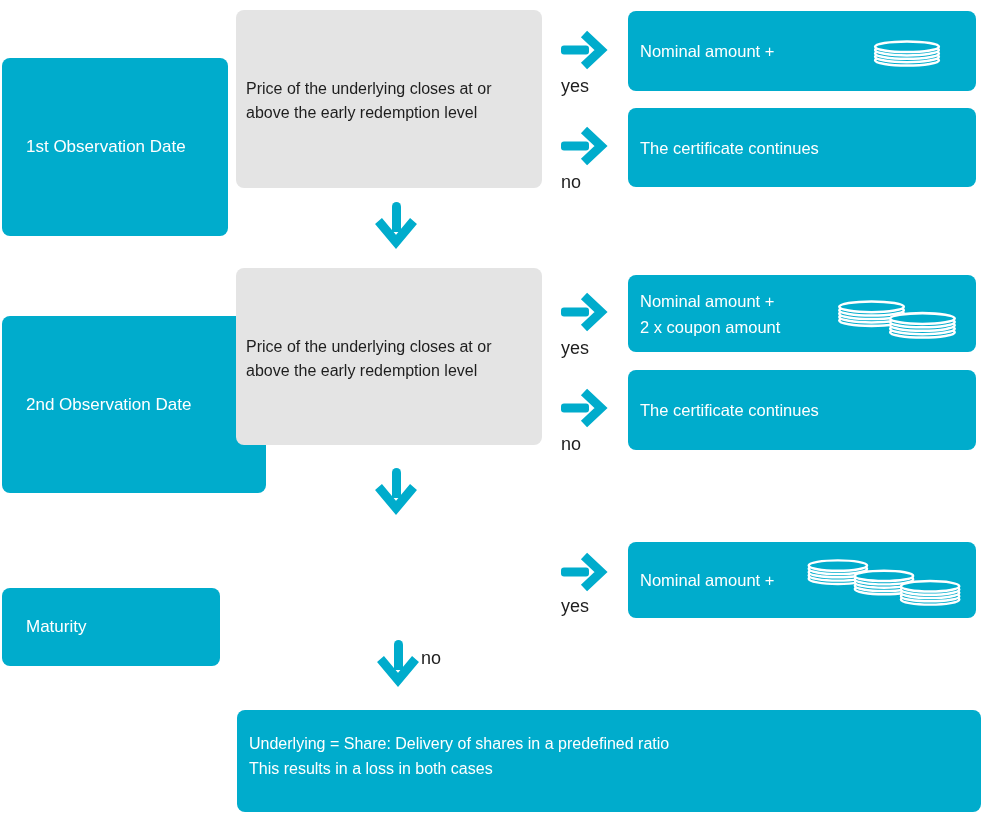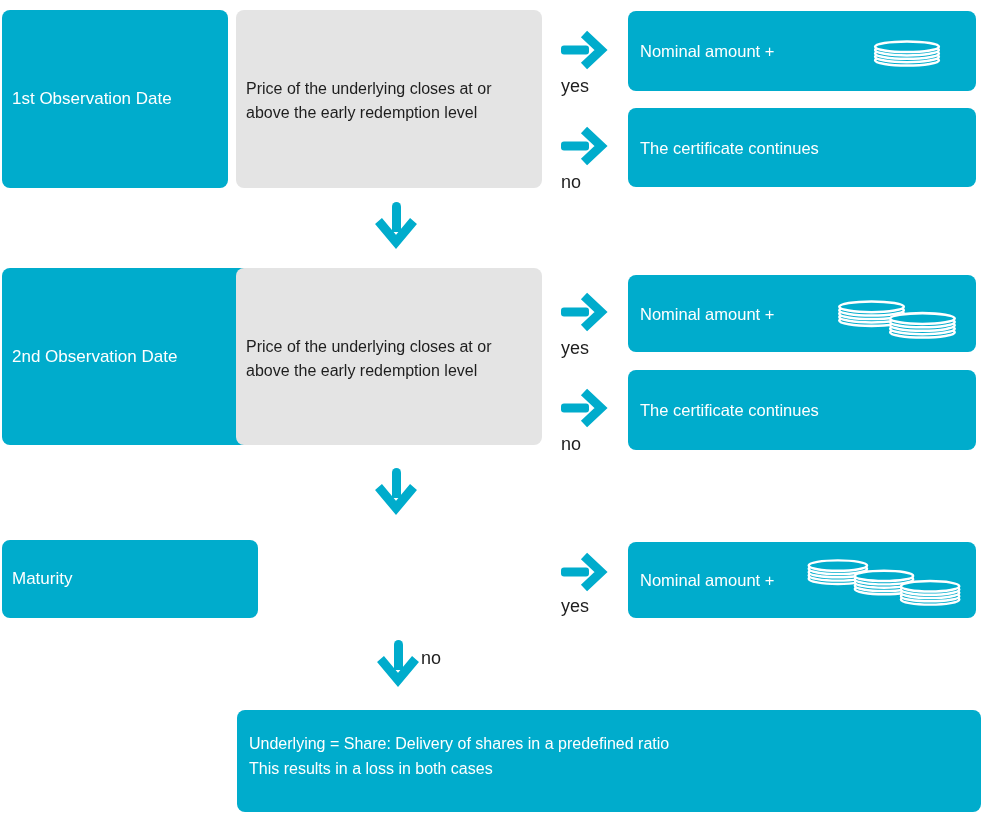--- a/index.html
+++ b/index.html
@@ -8,21 +8,21 @@
     --gray:#E4E4E4;
     --ink:#1E1E1E;
     --white:#FFFFFF;
   }
   body{font-family:"Liberation Sans", sans-serif;}
   #stage{position:relative;width:985px;height:836px;background:#fff;overflow:hidden;}
   .abs{position:absolute;box-sizing:border-box;}
   .box{border-radius:8px;}
   .teal{background:var(--teal);color:var(--white);}
   .grey{background:var(--gray);color:var(--ink);}
-  .label-box{display:flex;align-items:center;padding:0 10px;font-size:17px;}
+  .label-box{display:flex;align-items:center;padding:0 24px;font-size:17px;margin-top:48px;}
   .cond-box{display:flex;align-items:center;padding:4px 10px 0 10px;font-size:16px;line-height:24px;}
   .result-box{display:flex;align-items:center;padding:0 12px;font-size:16.5px;line-height:26px;}
   .result-text{position:relative;z-index:2;}
   .yn-label{font-size:18px;color:var(--ink);text-align:left;width:48px;}
   .arrow-wrap{width:48px;height:40px;}
   .darrow-wrap{width:44px;height:52px;}
   .svgfill{fill:var(--teal);}
   .svgstroke{stroke:var(--teal);fill:none;}
   .coins ellipse{fill:var(--teal);stroke:#fff;stroke-width:2.6;}
   .coin-icon{position:absolute;z-index:1;}
@@ -88,20 +88,21 @@
     <svg viewBox="0 0 48 40" width="48" height="40">
       <rect class="svgfill" x="0" y="15.5" width="28" height="9" rx="3"></rect>
       <path class="svgstroke" d="M23 4 L40 20 L23 36" stroke-width="9"></path>
     </svg>
   </div>
   <div class="abs yn-label" style="left:561px;top:338px;">yes</div>
 
   <div class="abs box teal result-box" style="left:628px;top:275px;width:348px;height:77px;">
     <div class="result-text">
       <div>Nominal amount +</div>
+      <div>2 x coupon amount</div>
     </div>
     <div class="coin-icon" style="right:18px;top:22px;">
       <svg viewBox="0 0 124 46" width="122" height="45" class="coins">
         <ellipse cx="36" cy="24" rx="33" ry="5.5"></ellipse>
         <ellipse cx="36" cy="20.5" rx="33" ry="5.5"></ellipse>
         <ellipse cx="36" cy="17" rx="33" ry="5.5"></ellipse>
         <ellipse cx="36" cy="13.5" rx="33" ry="5.5"></ellipse>
         <ellipse cx="36" cy="10" rx="33" ry="5.5"></ellipse>
         <ellipse cx="88" cy="36" rx="33" ry="5.5"></ellipse>
         <ellipse cx="88" cy="32.5" rx="33" ry="5.5"></ellipse>
@@ -124,21 +125,21 @@
     <div class="result-text">The certificate continues</div>
   </div>
 
   <div class="abs darrow-wrap" style="left:374px;top:468px;">
     <svg viewBox="0 0 44 52" width="44" height="52">
       <path class="svgfill" d="M18 4.5 a4.5 4.5 0 0 1 9 0 V30 H18 Z"></path>
       <path class="svgstroke" d="M4.5 19 L22 40 L39.5 19" stroke-width="9"></path>
     </svg>
   </div>
 
-  <div class="abs box teal label-box" style="left:2px;top:540px;width:256px;height:78px;">Maturity</div>
+  <div class="abs box teal label-box" style="left:2px;top:540px;width:218px;height:78px;">Maturity</div>
 
 
   <div class="abs arrow-wrap" style="left:561px;top:552px;">
     <svg viewBox="0 0 48 40" width="48" height="40">
       <rect class="svgfill" x="0" y="15.5" width="28" height="9" rx="3"></rect>
       <path class="svgstroke" d="M23 4 L40 20 L23 36" stroke-width="9"></path>
     </svg>
   </div>
   <div class="abs yn-label" style="left:561px;top:596px;">yes</div>
 

